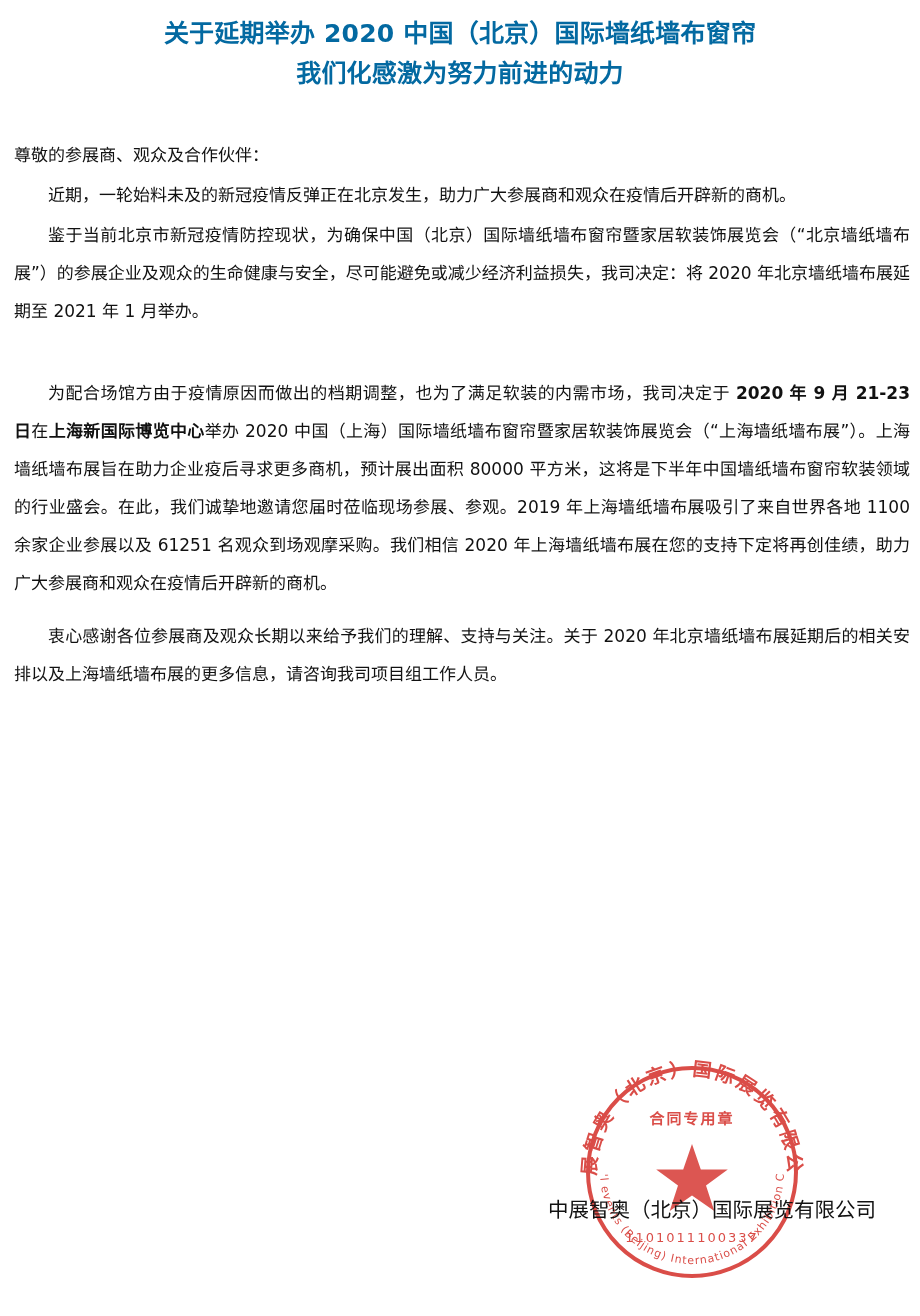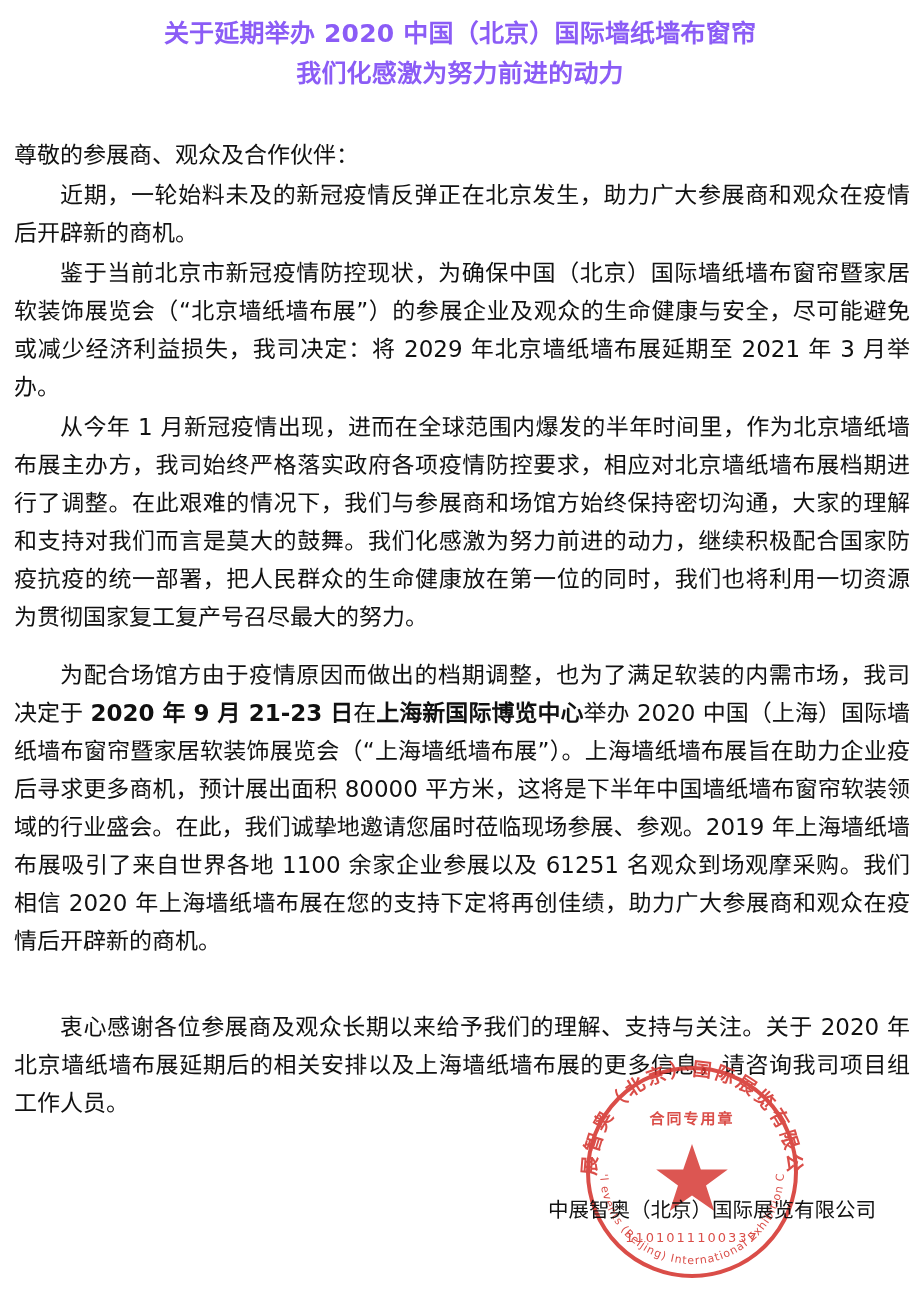--- a/index.html
+++ b/index.html
@@ -22,50 +22,50 @@
     box-sizing: border-box;
     padding: 14px 12px 0 12px;
   }
   .doc-title {
     text-align: center;
     font-family: "DejaVu Sans", "Liberation Sans", sans-serif;
     font-weight: bold;
     font-size: 25px;
     line-height: 40px;
     letter-spacing: 0.2px;
-    color: #8b5cf6;
+    color: #0369a1;
     margin: 0 auto;
     width: 840px;
   }
   .doc-title .line2 {
     display: block;
   }
   .body-block {
     margin-top: 42px;
     width: 896px;
     margin-left: 2px;
   }
   p.para {
     margin: 0 0 2px 0;
-    font-size: 23px;
+    font-size: 17px;
     line-height: 38px;
     text-align: justify;
     text-justify: inter-ideograph;
     color: #111;
     font-family: "DejaVu Sans", "Liberation Sans", sans-serif;
     font-weight: normal;
   }
   p.indent {
     text-indent: 2em;
   }
   p.gap-top {
-    margin-top: 20px;
+    margin-top: 44px;
   }
   p.gap-top-2 {
-    margin-top: 48px;
+    margin-top: 15px;
   }
   b.bold {
     font-weight: bold;
   }
   .signature {
     position: absolute;
     right: 44px;
     bottom: 86px;
     text-align: left;
     font-size: 20.5px;
@@ -104,23 +104,22 @@
     <span>关于延期举办 2020 中国（北京）国际墙纸墙布窗帘</span>
     <span class="line2">我们化感激为努力前进的动力</span>
   </div>
 
   <div class="body-block">
 
     <p class="para">尊敬的参展商、观众及合作伙伴：</p>
 
     <p class="para indent">近期，一轮始料未及的新冠疫情反弹正在北京发生，助力广大参展商和观众在疫情后开辟新的商机。</p>
 
-    <p class="para indent">鉴于当前北京市新冠疫情防控现状，为确保中国（北京）国际墙纸墙布窗帘暨家居软装饰展览会（“北京墙纸墙布展”）的参展企业及观众的生命健康与安全，尽可能避免或减少经济利益损失，我司决定：将 2029 年北京墙纸墙布展延期至 2021 年 3 月举办。</p>
+    <p class="para indent">鉴于当前北京市新冠疫情防控现状，为确保中国（北京）国际墙纸墙布窗帘暨家居软装饰展览会（“北京墙纸墙布展”）的参展企业及观众的生命健康与安全，尽可能避免或减少经济利益损失，我司决定：将 2020 年北京墙纸墙布展延期至 2021 年 1 月举办。</p>
 
-    <p class="para indent">从今年 1 月新冠疫情出现，进而在全球范围内爆发的半年时间里，作为北京墙纸墙布展主办方，我司始终严格落实政府各项疫情防控要求，相应对北京墙纸墙布展档期进行了调整。在此艰难的情况下，我们与参展商和场馆方始终保持密切沟通，大家的理解和支持对我们而言是莫大的鼓舞。我们化感激为努力前进的动力，继续积极配合国家防疫抗疫的统一部署，把人民群众的生命健康放在第一位的同时，我们也将利用一切资源为贯彻国家复工复产号召尽最大的努力。</p>
 
     <p class="para indent gap-top"><span>为配合场馆方由于疫情原因而做出的档期调整，也为了满足软装的内需市场，我司决定于 </span><b class="bold">2020 年 9 月 21-23 日</b><span>在</span><b class="bold">上海新国际博览中心</b><span>举办 2020 中国（上海）国际墙纸墙布窗帘暨家居软装饰展览会（“上海墙纸墙布展”）。上海墙纸墙布展旨在助力企业疫后寻求更多商机，预计展出面积 80000 平方米，这将是下半年中国墙纸墙布窗帘软装领域的行业盛会。在此，我们诚挚地邀请您届时莅临现场参展、参观。2019 年上海墙纸墙布展吸引了来自世界各地 1100 余家企业参展以及 61251 名观众到场观摩采购。我们相信 2020 年上海墙纸墙布展在您的支持下定将再创佳绩，助力广大参展商和观众在疫情后开辟新的商机。</span></p>
 
     <p class="para indent gap-top-2">衷心感谢各位参展商及观众长期以来给予我们的理解、支持与关注。关于 2020 年北京墙纸墙布展延期后的相关安排以及上海墙纸墙布展的更多信息，请咨询我司项目组工作人员。</p>
 
   </div>
 
   <div class="signature">
     <span>中展智奥（北京）国际展览有限公司</span>
   </div>

